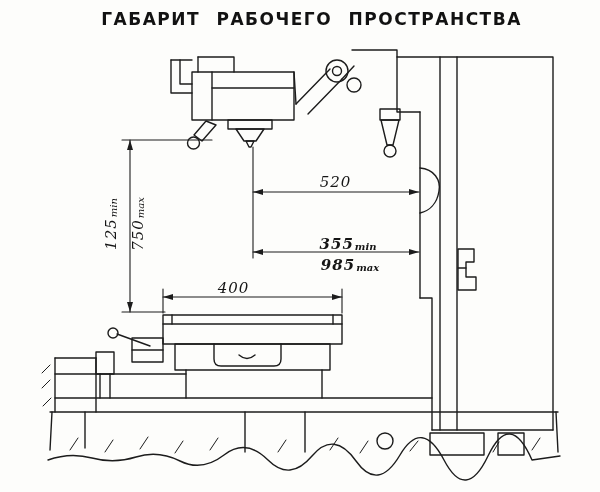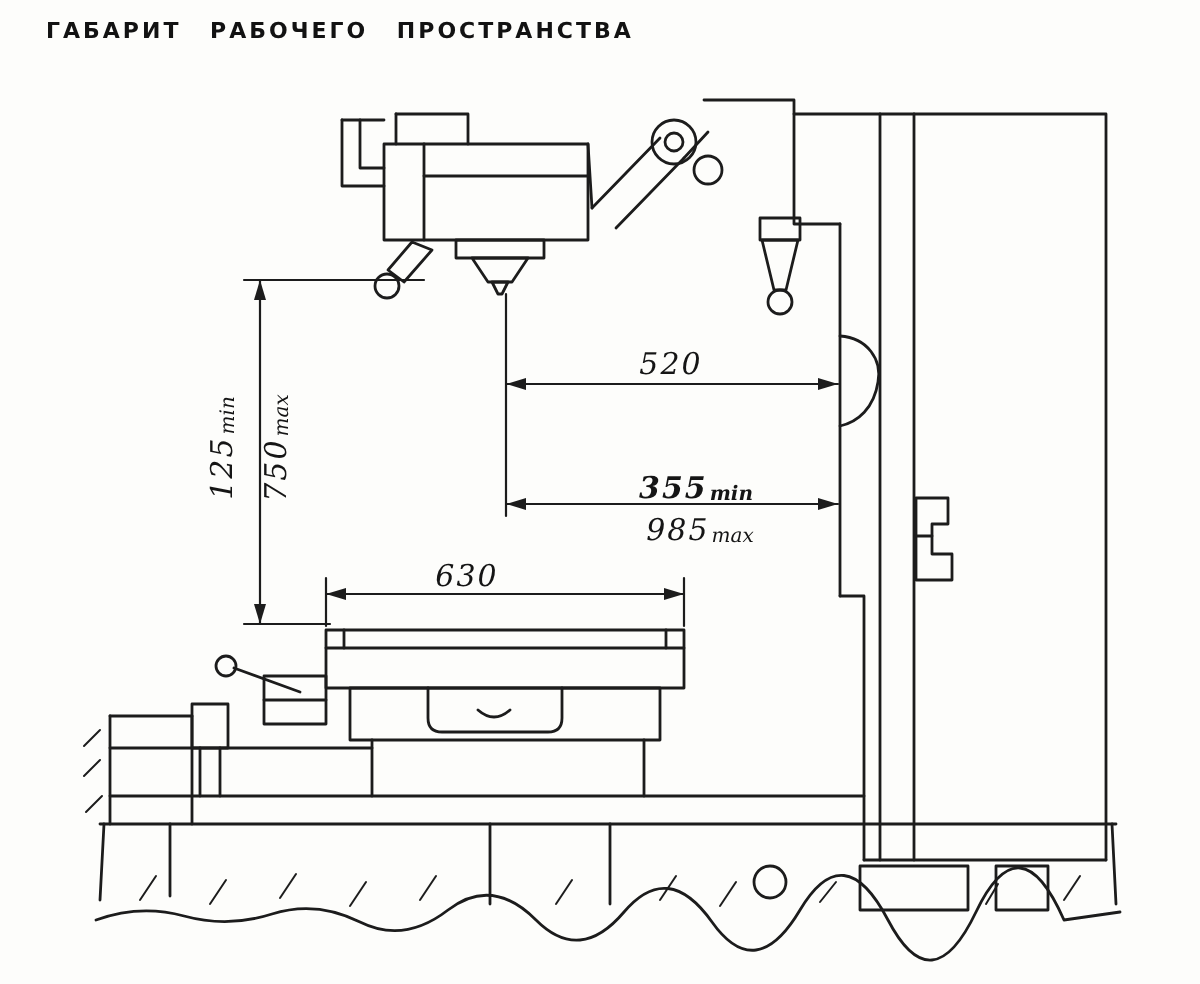--- a/index.html
+++ b/index.html
@@ -4,21 +4,21 @@
 <style>
   * { margin:0; padding:0; box-sizing:border-box; }
   html,body { background:#e9e9e9; }
   .stage {
     position:relative; width:600px; height:492px;
     background:#fdfdfb; margin:0 auto; overflow:hidden;
     font-family:"DejaVu Sans", sans-serif;
   }
   .title {
     position:absolute; top:9px; left:0; width:100%;
-    font-weight:700; font-size:11px;
+    text-align:center; font-weight:700; font-size:17px;
     letter-spacing:1.5px; word-spacing:9px; color:#121212;
     font-family:"DejaVu Sans", sans-serif;
     padding-left:23px;
   }
   svg.drawing { position:absolute; left:0; top:0; }
   .dim-label {
     position:absolute; white-space:nowrap; color:#151515;
     font-family:"DejaVu Serif", serif; font-style:italic;
     font-size:15px; letter-spacing:1px;
     transform:translateX(-50%);
@@ -160,26 +160,26 @@
   </svg>
 
   <div class="dim-label" style="left:336px; top:173px;">
     <span>520</span><span class="suffix"></span>
   </div>
 
   <div class="dim-label" style="left:348px; top:235px;font-weight:bold;">
     <span>355</span><span class="suffix">min</span>
   </div>
 
-  <div class="dim-label" style="left:350px; top:256px;">
+  <div class="dim-label" style="left:350px; top:256px;font-weight:bold;">
     <span>985</span><span class="suffix">max</span>
   </div>
 
   <div class="dim-label" style="left:234px; top:279px;">
-    <span>630</span><span class="suffix"></span>
+    <span>400</span><span class="suffix"></span>
   </div>
 
   <div class="dim-label rot" style="left:111px; top:224px;">
     <span>125</span><span class="suffix">min</span>
   </div>
 
   <div class="dim-label rot" style="left:138px; top:224px;">
     <span>750</span><span class="suffix">max</span>
   </div>
 

